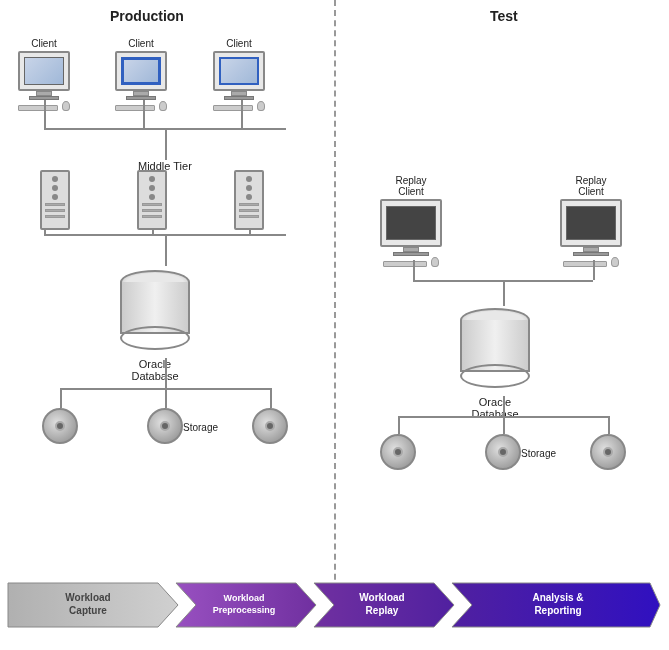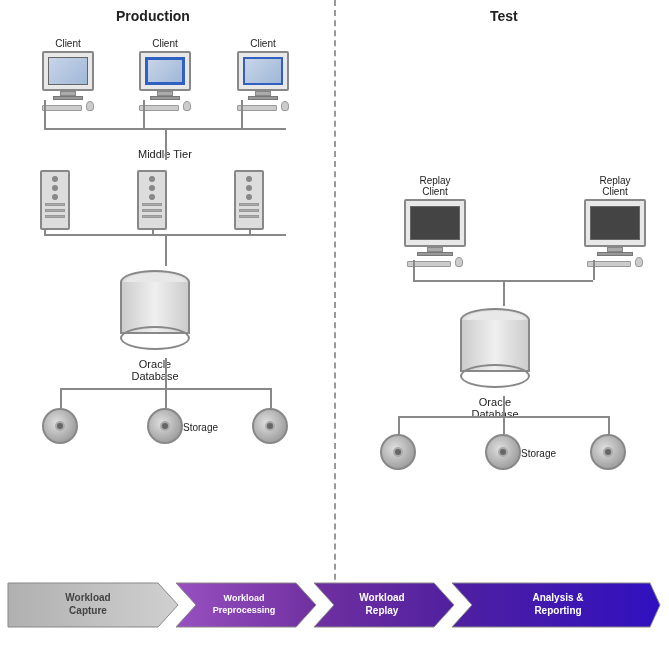--- a/index.html
+++ b/index.html
@@ -17,40 +17,39 @@
       position: relative;
     }
     
     .section-header {
       position: absolute;
       top: 8px;
       font-size: 14px;
       font-weight: bold;
       color: #222;
     }
-    .prod-header { left: 116px; }
+    .prod-header { left: 110px; }
     .test-header { left: 490px; }
 
     
     .divider {
       position: absolute;
       top: 0;
       left: 334px;
       width: 2px;
       height: 610px;
       border-left: 2px dashed #999;
     }
 
     
     .computer {
       position: absolute;
       display: flex;
       flex-direction: column;
       align-items: center;
-      margin-left: 24px;
     }
     .computer-label {
       font-size: 10px;
       color: #222;
       margin-bottom: 2px;
       font-weight: normal;
     }
     .monitor {
       width: 52px;
       height: 40px;
@@ -267,21 +266,21 @@
       </div>
       <div class="monitor-stand"></div>
       <div class="monitor-base"></div>
       <div style="display:flex; align-items:flex-end; margin-top:1px;">
         <div class="keyboard"></div>
         <div style="width:8px;height:10px;background:#ccc;border:1px solid #999;border-radius:50% 50% 40% 40%;margin-left:4px;"></div>
       </div>
     </div>
   </div>
 
-  <div class="middle-tier-label" style="left:138px; top:148px;">Middle Tier</div>
+  <div class="middle-tier-label" style="left:138px; top:160px;">Middle Tier</div>
 
   <div class="connector connector-v" style="left:165px; top:128px; height:32px;"></div>
 
   <div class="connector connector-h" style="left:44px; top:128px; width:242px;"></div>
   <div class="connector connector-v" style="left:44px; top:100px; height:28px;"></div>
   <div class="connector connector-v" style="left:143px; top:100px; height:28px;"></div>
   <div class="connector connector-v" style="left:241px; top:100px; height:28px;"></div>
 
   <div class="server" style="left:40px; top:170px;">
     <div class="server-tower">

